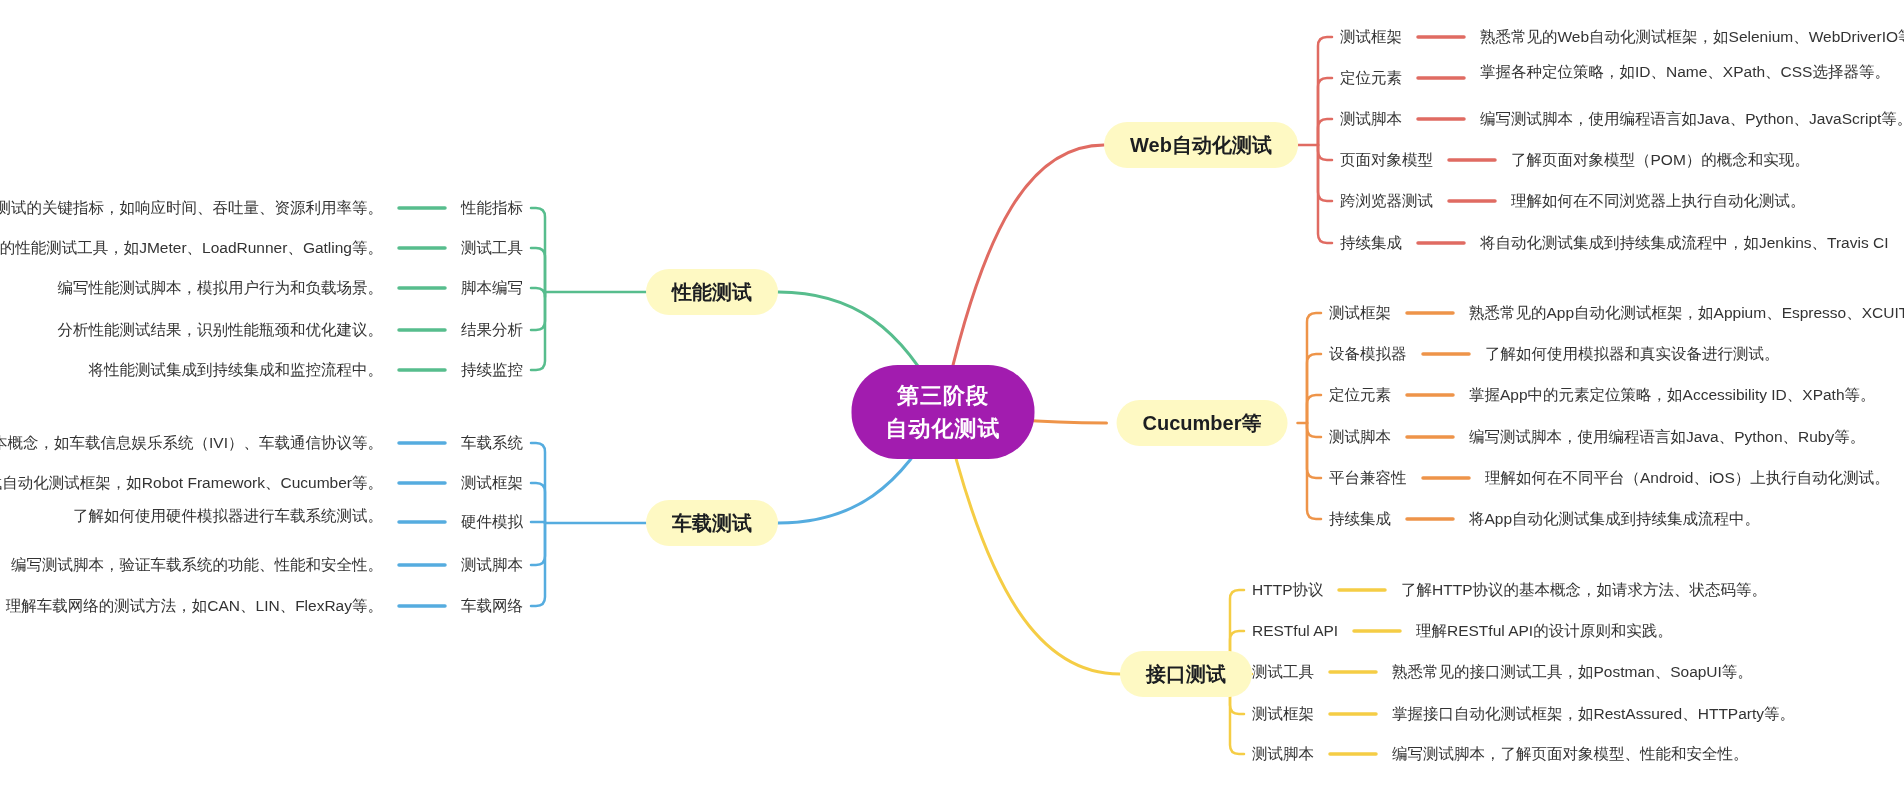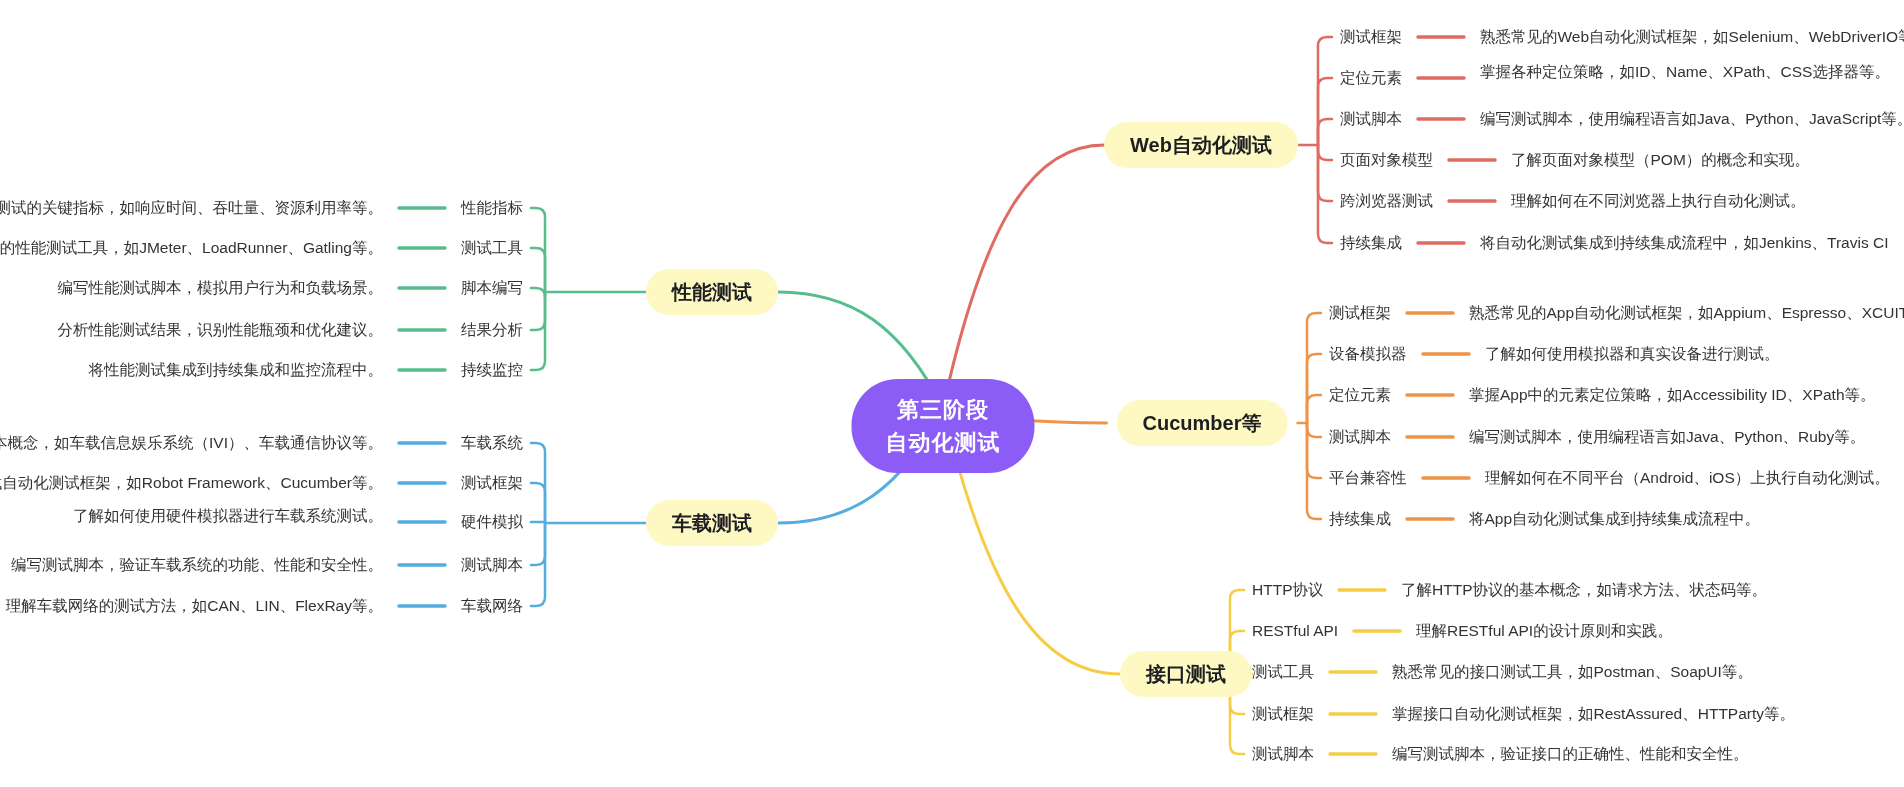--- a/index.html
+++ b/index.html
@@ -91,21 +91,21 @@
       <path d="M 545 523 V 492 Q 545 483 536 483 H 531" stroke="#55acdf" stroke-width="2.5" fill="none" stroke-linecap="round" stroke-linejoin="round"></path>
       <path d="M 445 483 H 399" stroke="#55acdf" stroke-width="3.5" fill="none" stroke-linecap="round" stroke-linejoin="round"></path>
       <path d="M 545 522 H 531" stroke="#55acdf" stroke-width="2.5" fill="none" stroke-linecap="round" stroke-linejoin="round"></path>
       <path d="M 445 522 H 399" stroke="#55acdf" stroke-width="3.5" fill="none" stroke-linecap="round" stroke-linejoin="round"></path>
       <path d="M 545 523 V 556 Q 545 565 536 565 H 531" stroke="#55acdf" stroke-width="2.5" fill="none" stroke-linecap="round" stroke-linejoin="round"></path>
       <path d="M 445 565 H 399" stroke="#55acdf" stroke-width="3.5" fill="none" stroke-linecap="round" stroke-linejoin="round"></path>
       <path d="M 545 523 V 597 Q 545 606 536 606 H 531" stroke="#55acdf" stroke-width="2.5" fill="none" stroke-linecap="round" stroke-linejoin="round"></path>
       <path d="M 445 606 H 399" stroke="#55acdf" stroke-width="3.5" fill="none" stroke-linecap="round" stroke-linejoin="round"></path>
     </svg>
   <div id="nodes">
-      <div class="node central" style="left: 943px; top: 426px; background: #8b5cf6; color: rgb(255, 255, 255); font-family: Liberation Serif, serif;">
+      <div class="node central" style="left: 943px; top: 412px; background: #a21caf; color: rgb(255, 255, 255); font-family: Liberation Serif, serif;">
         <div>第三阶段</div>
         <div>自动化测试</div>
       </div>
       <div class="node branch" style="left: 1201px; top: 145px;">Web自动化测试</div>
       <div class="item-label" style="top: 37px; left: 1340px;">测试框架</div>
       <div class="item-desc" style="top: 37px; left: 1480px;">熟悉常见的Web自动化测试框架，如Selenium、WebDriverIO等。</div>
       <div class="item-label" style="top: 78px; left: 1340px;">定位元素</div>
       <div class="item-desc" style="top: 72px; left: 1480px;">掌握各种定位策略，如ID、Name、XPath、CSS选择器等。</div>
       <div class="item-label" style="top: 119px; left: 1340px;">测试脚本</div>
       <div class="item-desc" style="top: 119px; left: 1480px;">编写测试脚本，使用编程语言如Java、Python、JavaScript等。</div>
@@ -131,21 +131,21 @@
       <div class="node branch" style="left: 1186px; top: 674px;">接口测试</div>
       <div class="item-label" style="top: 590px; left: 1252px;">HTTP协议</div>
       <div class="item-desc" style="top: 590px; left: 1401px;">了解HTTP协议的基本概念，如请求方法、状态码等。</div>
       <div class="item-label" style="top: 631px; left: 1252px;">RESTful API</div>
       <div class="item-desc" style="top: 631px; left: 1416px;">理解RESTful API的设计原则和实践。</div>
       <div class="item-label" style="top: 672px; left: 1252px;">测试工具</div>
       <div class="item-desc" style="top: 672px; left: 1392px;">熟悉常见的接口测试工具，如Postman、SoapUI等。</div>
       <div class="item-label" style="top: 714px; left: 1252px;">测试框架</div>
       <div class="item-desc" style="top: 714px; left: 1392px;">掌握接口自动化测试框架，如RestAssured、HTTParty等。</div>
       <div class="item-label" style="top: 754px; left: 1252px;">测试脚本</div>
-      <div class="item-desc" style="top: 754px; left: 1392px;">编写测试脚本，验证接口的正确性、性能和安全性。</div>
+      <div class="item-desc" style="top: 754px; left: 1392px;">编写测试脚本，了解页面对象模型、性能和安全性。</div>
       <div class="node branch" style="left: 712px; top: 292px;">性能测试</div>
       <div class="item-label" style="top: 208px; right: 1381px;">性能指标</div>
       <div class="item-desc" style="top: 208px; right: 1521px;">了解性能测试的关键指标，如响应时间、吞吐量、资源利用率等。</div>
       <div class="item-label" style="top: 248px; right: 1381px;">测试工具</div>
       <div class="item-desc" style="top: 248px; right: 1521px;">熟悉常见的性能测试工具，如JMeter、LoadRunner、Gatling等。</div>
       <div class="item-label" style="top: 288px; right: 1381px;">脚本编写</div>
       <div class="item-desc" style="top: 288px; right: 1521px;">编写性能测试脚本，模拟用户行为和负载场景。</div>
       <div class="item-label" style="top: 330px; right: 1381px;">结果分析</div>
       <div class="item-desc" style="top: 330px; right: 1521px;">分析性能测试结果，识别性能瓶颈和优化建议。</div>
       <div class="item-label" style="top: 370px; right: 1381px;">持续监控</div>

